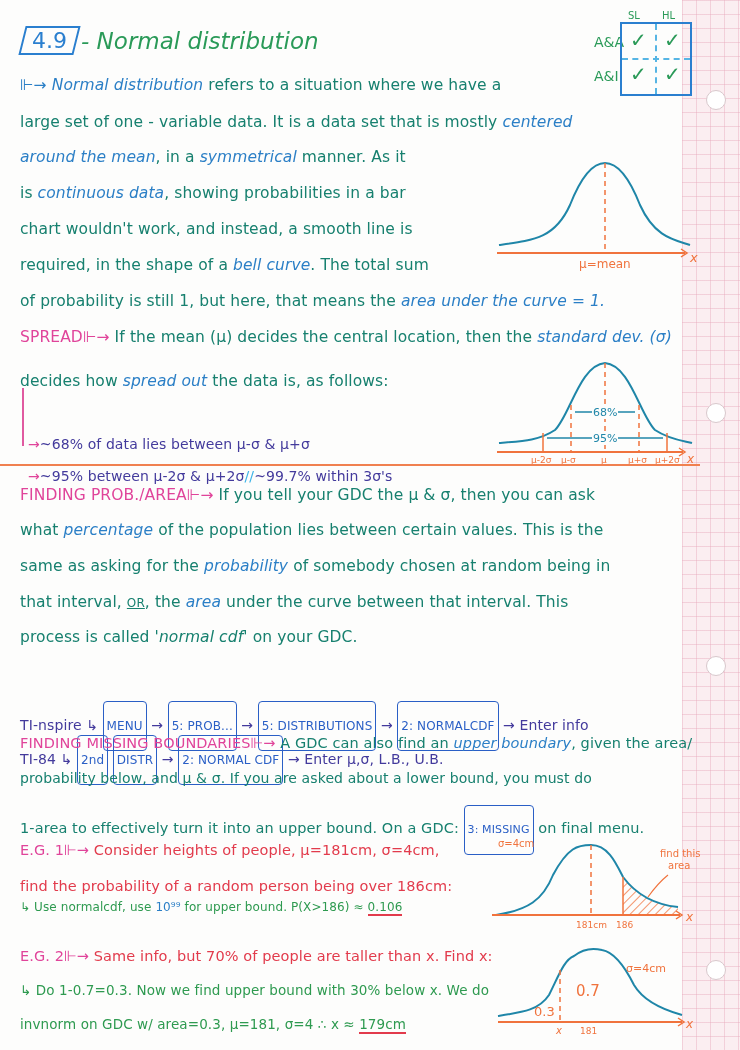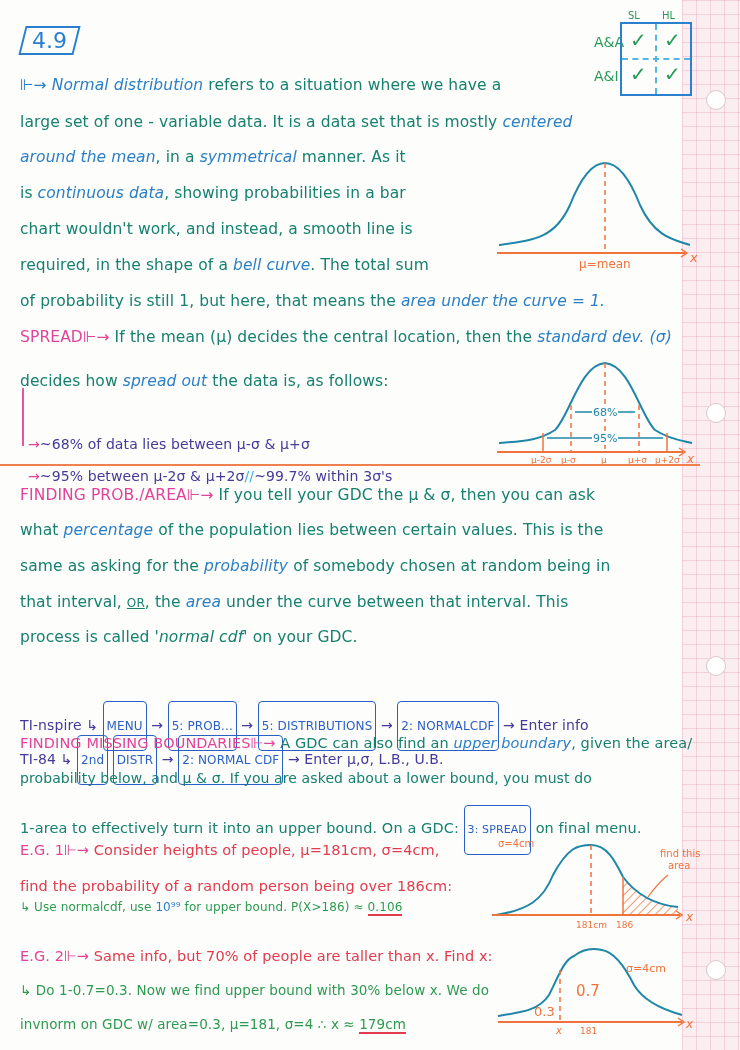--- a/index.html
+++ b/index.html
@@ -67,20 +67,21 @@
 <body>
 
 <div class="margin-grid"></div>
 <div class="punch-hole" style="top:90px"></div>
 <div class="punch-hole" style="top:403px"></div>
 <div class="punch-hole" style="top:656px"></div>
 <div class="punch-hole" style="top:960px"></div>
 
 <div class="title">
   <div class="section-box"><span>4.9</span></div>
+  <span class="title-text">- Normal distribution</span>
 </div>
 
 <span class="grid-col-label" style="left:628px">SL</span>
 <span class="grid-col-label" style="left:662px">HL</span>
 <span class="grid-row-label" style="top:34px">A&amp;A</span>
 <span class="grid-row-label" style="top:68px">A&amp;I</span>
 <div class="check-grid">
   <div class="vdiv"></div>
     <div class="hdiv"></div>
   <span class="check" style="left:8px;top:4px">✓</span>
@@ -192,21 +193,21 @@
   <span class="key">2: NORMAL CDF</span>
   <span>→ Enter μ,σ, L.B., U.B.</span>
 </div>
 
 <div class="line" style="top:735px;font-size:14.5px">
   <span class="pink">FINDING MISSING BOUNDARIES</span><span class="pink">⊩→</span><span> A GDC can also find an </span><span class="blue">upper boundary</span><span>, given the area/</span>
 </div>
 <div class="line" style="top:770px;font-size:14px">probability below, and μ &amp; σ. If you are asked about a lower bound, you must do</div>
 <div class="line" style="top:805px;font-size:14.5px">
   <span>1-area to effectively turn it into an upper bound. On a GDC:</span>
-  <span class="key" style="font-size:11px">3: SPREAD</span>
+  <span class="key" style="font-size:11px">3: MISSING</span>
   <span>on final menu.</span>
 </div>
 
 <div class="line red" style="top:842px;font-size:14.5px">
   <span class="pink">E.G. 1</span><span class="pink">⊩→</span><span> Consider heights of people, μ=181cm, σ=4cm,</span>
 </div>
 <div class="line red" style="top:878px;font-size:14.5px">find the probability of a random person being over 186cm:</div>
 <div class="line green" style="top:900px;font-size:12px">
   <span>↳ Use normalcdf, use </span><span class="blue" style="font-style:normal">10⁹⁹</span><span> for upper bound. P(X&gt;186) ≈ </span><span class="u-red">0.106</span>
 </div>

